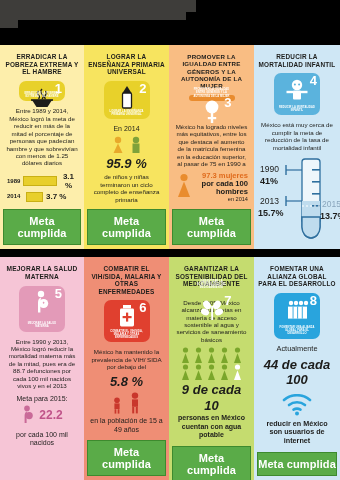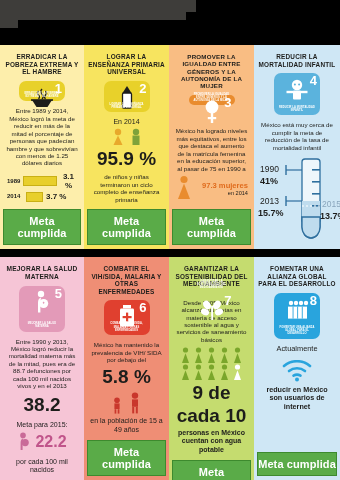--- a/index.html
+++ b/index.html
@@ -56,21 +56,21 @@
   .badge-b2{background:#29a4dd;}
 
   .t11{font-size:6.2px;}
 
   .barrow{display:flex;align-items:center;gap:3px;margin:1px 0;}
   .yr{font-size:6px;font-weight:bold;width:16px;text-align:left;color:#1d1d1b;}
   .bar{height:8px;background:#e8cf2b;border:1px solid #c9b014;}
   .pct{font-size:8px;font-weight:bold;color:#1d1d1b;}
 
   .kidicons{display:flex;justify-content:center;gap:4px;margin:2px 0 2px 0;}
-  .statbig{font-size:19px;font-weight:bold;}
+  .statbig{font-size:13px;font-weight:bold;font-style:italic;}
 
   .thermo{position:relative;height:96px;margin-top:2px;}
   svg{display:block;}
 
   .peoplerow{display:flex;justify-content:center;gap:2px;}
   .figrow{display:flex;justify-content:center;gap:5px;align-items:flex-end;margin:3px 0;}
 </style>
 </head>
 <body>
 
@@ -168,20 +168,21 @@
         </div>
         <div class="body t11" style="color:#1d1d1b;margin-top:16px;">
           <p>México ha logrado niveles más equitativos, entre los que destaca el aumento de la matrícula femenina en la educación superior, al pasar de 75 en 1990 a</p>
           <div style="display:flex;align-items:center;gap:3px;margin-top:3px;">
             <svg width="18" height="28" viewBox="0 0 18 28">
               <circle cx="9" cy="4.5" r="3.6" fill="#e98c2e"></circle>
               <path d="M9 8.6 L3 24 h12 z" fill="#e98c2e"></path>
             </svg>
             <div style="text-align:right;flex:1;">
               <div style="font-size:7.6px;font-weight:bold;color:#e06c1d;">97.3 mujeres</div>
+              <div style="font-size:7.6px;font-weight:bold;color:#1d1d1b;line-height:1.1;">por cada 100 hombres</div>
               <div style="font-size:5.6px;color:#1d1d1b;">en 2014</div>
             </div>
           </div>
         </div>
         <div class="metawrap">
           <div class="metabar">Meta cumplida</div>
         </div>
       </div>
 
       <div class="panel p4 bg-p4">
@@ -244,29 +245,28 @@
               <circle cx="8" cy="4" r="3.2" fill="#fff"></circle>
               <path d="M8 7.5 q-3 1 -3 5 v10 h2.4 v-10 z" fill="#fff"></path>
               <circle cx="10.6" cy="13.5" r="4.6" fill="#fff"></circle>
               <path d="M10.6 11.6 l1 1.1 l-1 1.3 l-1-1.3 z" fill="#e39ab8"></path>
             </svg>
           </span>
           <span class="btxt">MEJORAR LA SALUD MATERNA</span>
         </div>
         <div class="body t11" style="color:#1d1d1b;">
           <p>Entre 1990 y 2013, México logró reducir la mortalidad materna más de la mitad, pues era de 88.7 defunciones por cada 100 mil nacidos vivos y en el 2013</p>
-          <p class="statbig" style="margin-top:4px;">38.2</p>
           <p style="font-size:7px;margin-top:5px;">Meta para 2015:</p>
           <div style="display:flex;align-items:center;justify-content:center;gap:4px;margin-top:2px;">
             <svg width="14" height="20" viewBox="0 0 14 20">
               <circle cx="6" cy="3.4" r="2.8" fill="#c96a98"></circle>
               <path d="M6 6.4 q-2.4 .8 -2.4 4.2 v7.4 h2 v-7.4 z" fill="#c96a98"></path>
               <circle cx="8.2" cy="10.6" r="3.6" fill="#c96a98"></circle>
             </svg>
-            <span style="font-size:16px;font-weight:bold;color:#c0548a;">22.2</span>
+            <span style="font-size:12px;font-weight:bold;color:#c0548a;">22.2</span>
           </div>
           <p style="font-size:7px;margin-top:6px;">por cada 100 mil nacidos</p>
         </div>
       </div>
 
       <div class="panel p2 bg-p6">
         <div class="ptitle" style="font-size:6.4px;color:#1d1d1b;">COMBATIR EL VIH/SIDA, MALARIA Y OTRAS ENFERMEDADES</div>
         <div class="badge badge-r">
           <span class="num">6</span>
           <span class="bglyph">
@@ -385,20 +385,21 @@
               <rect x="4" y="7.6" width="19" height="12" fill="#fff"></rect>
               <rect x="8.6" y="7.6" width="0.9" height="12" fill="#29a4dd"></rect>
               <rect x="13.2" y="7.6" width="0.9" height="12" fill="#29a4dd"></rect>
               <rect x="17.8" y="7.6" width="0.9" height="12" fill="#29a4dd"></rect>
             </svg>
           </span>
           <span class="btxt">FOMENTAR UNA ALIANZA GLOBAL PARA EL DESARROLLO</span>
         </div>
         <div class="body t11" style="color:#1d1d1b;">
           <p style="font-size:7.4px;">Actualmente</p>
+          <p class="statbig" style="margin-top:3px;">44 de cada 100</p>
           <div style="margin:6px 0 4px 0;display:flex;justify-content:center;">
             <svg width="32" height="22" viewBox="0 0 32 22">
               <path d="M3 6 a20 20 0 0 1 26 0" stroke="#29a4dd" stroke-width="2.6" fill="none" stroke-linecap="round"></path>
               <path d="M8 11 a13 13 0 0 1 16 0" stroke="#29a4dd" stroke-width="2.6" fill="none" stroke-linecap="round"></path>
               <path d="M12.5 15.6 a7 7 0 0 1 7 0" stroke="#29a4dd" stroke-width="2.6" fill="none" stroke-linecap="round"></path>
               <circle cx="16" cy="19.4" r="2" fill="#29a4dd"></circle>
             </svg>
           </div>
           <p style="font-size:7.2px;font-weight:bold;">reducir en México son usuarios de internet</p>
         </div>

